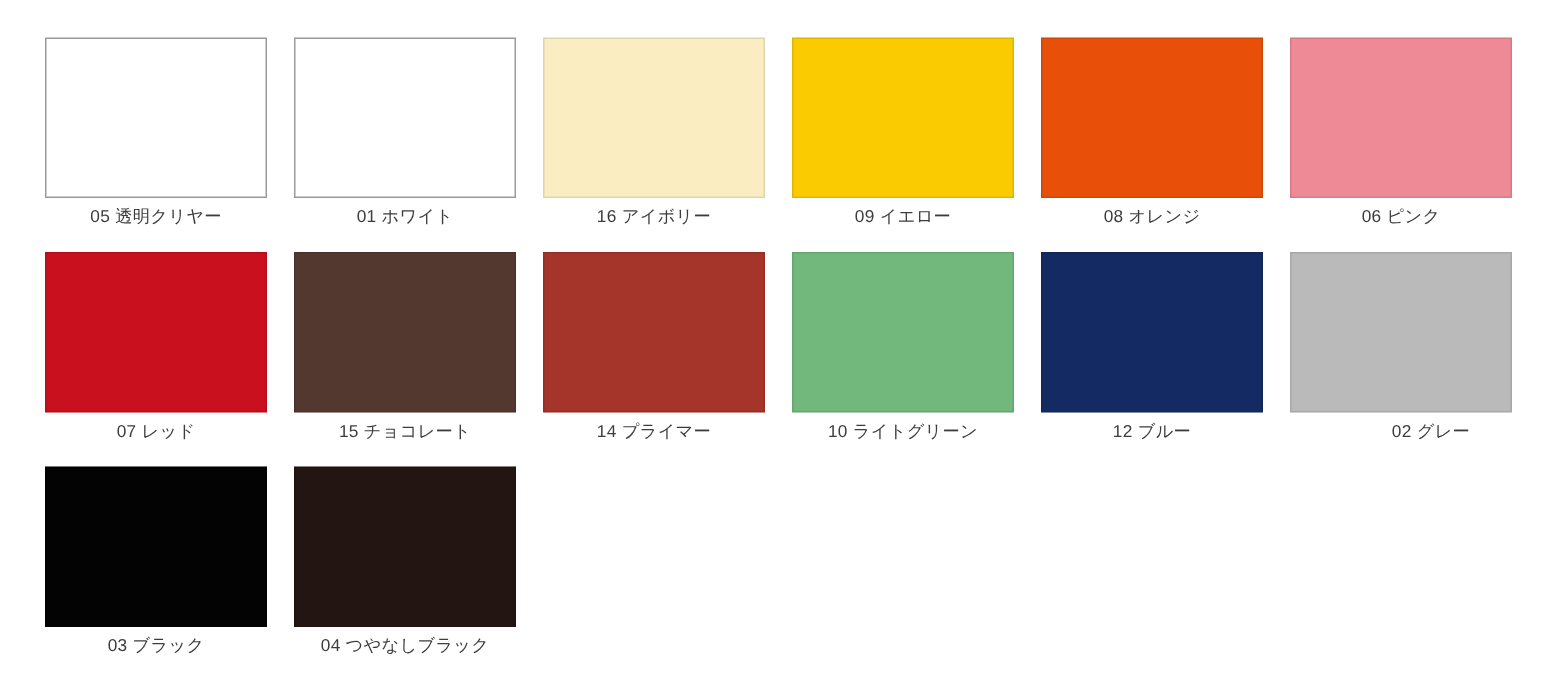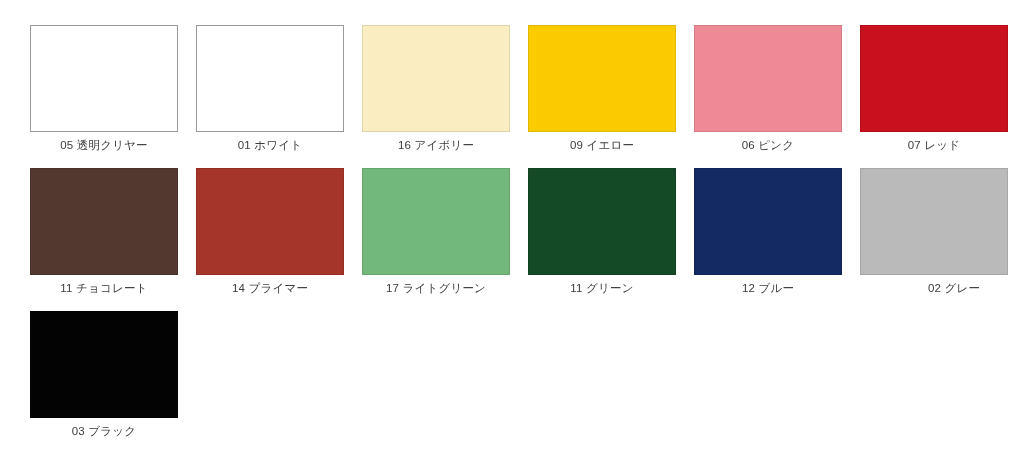--- a/index.html
+++ b/index.html
@@ -73,48 +73,52 @@
     </div>
     <div class="swatch-cell">
       <div class="swatch-chip filled" style="background: rgb(250, 237, 194);"></div>
       <div class="swatch-label" style="color: rgb(60, 60, 60); text-align: right;">16 アイボリー</div>
     </div>
     <div class="swatch-cell">
       <div class="swatch-chip filled" style="background: rgb(250, 204, 0);"></div>
       <div class="swatch-label" style="color: rgb(60, 60, 60);">09 イエロー</div>
     </div>
     <div class="swatch-cell">
+      <div class="swatch-chip filled" style="background: rgb(232, 80, 10);"></div>
+      <div class="swatch-label" style="color: rgb(60, 60, 60);">08 オレンジ</div>
+    </div>
+    <div class="swatch-cell">
       <div class="swatch-chip filled" style="background: rgb(238, 138, 150);"></div>
       <div class="swatch-label" style="color: rgb(60, 60, 60);">06 ピンク</div>
     </div>
     <div class="swatch-cell">
       <div class="swatch-chip filled" style="background: rgb(200, 16, 30);"></div>
       <div class="swatch-label" style="color: rgb(60, 60, 60);">07 レッド</div>
     </div>
     <div class="swatch-cell">
       <div class="swatch-chip filled" style="background: rgb(83, 56, 48);"></div>
-      <div class="swatch-label" style="color: rgb(60, 60, 60);">11 チョコレート</div>
+      <div class="swatch-label" style="color: rgb(60, 60, 60);">15 チョコレート</div>
     </div>
     <div class="swatch-cell">
       <div class="swatch-chip filled" style="background: rgb(165, 52, 42);"></div>
       <div class="swatch-label" style="color: rgb(60, 60, 60); text-align: center;">14 プライマー</div>
     </div>
     <div class="swatch-cell">
       <div class="swatch-chip filled" style="background: rgb(114, 184, 124);"></div>
-      <div class="swatch-label" style="color: rgb(60, 60, 60);">17 ライトグリーン</div>
-    </div>
-    <div class="swatch-cell">
-      <div class="swatch-chip filled" style="background: rgb(21, 74, 39);"></div>
-      <div class="swatch-label" style="color: rgb(60, 60, 60);">11 グリーン</div>
+      <div class="swatch-label" style="color: rgb(60, 60, 60);">10 ライトグリーン</div>
     </div>
     <div class="swatch-cell">
       <div class="swatch-chip filled" style="background: rgb(20, 42, 99);"></div>
       <div class="swatch-label" style="color: rgb(60, 60, 60);">12 ブルー</div>
     </div>
     <div class="swatch-cell">
       <div class="swatch-chip filled" style="background: rgb(186, 186, 186);"></div>
       <div class="swatch-label" style="color: rgb(60, 60, 60); margin-left: 20px;">02 グレー</div>
     </div>
     <div class="swatch-cell">
       <div class="swatch-chip filled" style="background: rgb(3, 3, 3);"></div>
       <div class="swatch-label" style="color: rgb(60, 60, 60);">03 ブラック</div>
     </div>
+    <div class="swatch-cell">
+      <div class="swatch-chip filled" style="background: rgb(35, 22, 18);"></div>
+      <div class="swatch-label" style="color: rgb(60, 60, 60);">04 つやなしブラック</div>
+    </div>
   </div>
 
 </body></html>

